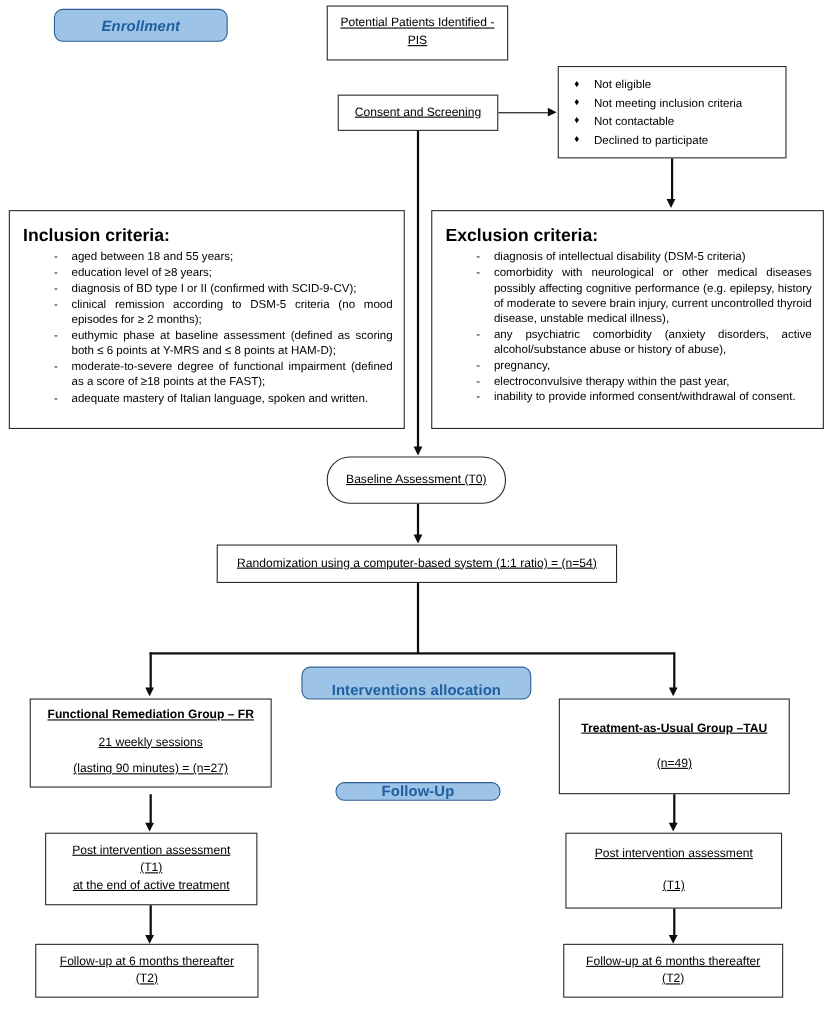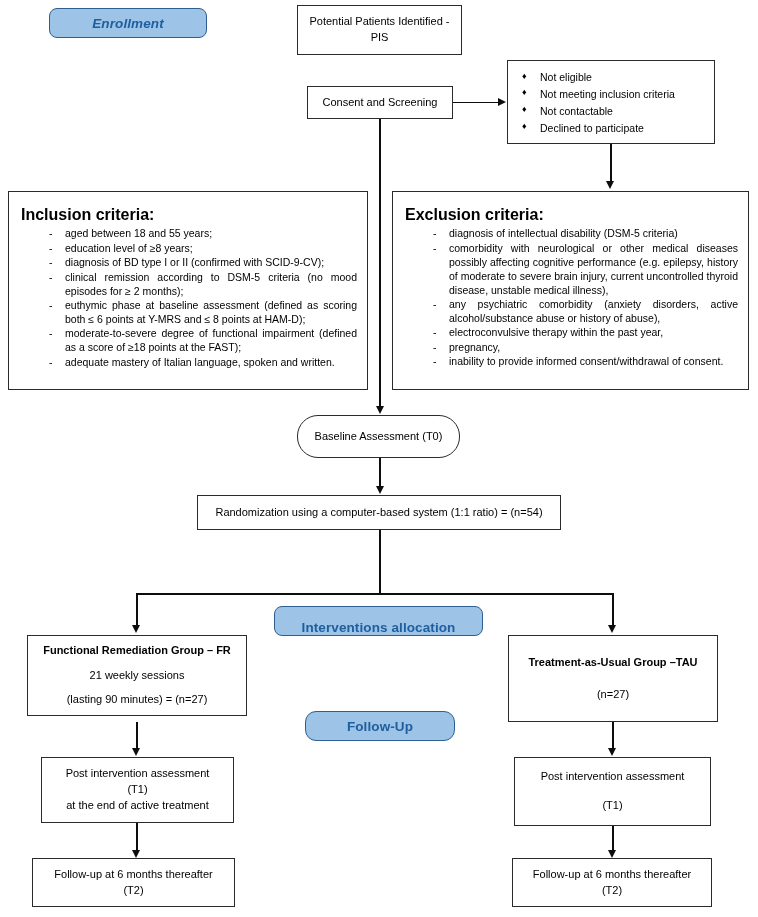--- a/index.html
+++ b/index.html
@@ -27,20 +27,21 @@
     background: #ffffff;
     color: #000000;
     font-size: 11px;
     line-height: 1.45;
   }
   .box.center {
     display: flex;
     flex-direction: column;
     align-items: center;
     justify-content: center;
+    text-decoration: underline;
   }
   .box .ln { display: block; white-space: nowrap; }
   .gap { height: 9px; }
 
   
   .badge {
     position: absolute;
     box-sizing: border-box;
     border: 1.2px solid #2f5f92;
     border-radius: 8px;
@@ -146,21 +147,21 @@
 <div id="canvas">
 
   <div class="badge" style="left:49px; top:8px; width:158px; height:30px;font-style:italic;">
     <span>Enrollment</span>
   </div>
 
   <div class="badge" style="left:274px; top:606px; width:209px; height:30px;align-items:flex-end;">
     <span>Interventions allocation</span>
   </div>
 
-  <div class="badge" style="left:305px; top:711px; width:150px; height:30px;border-radius:11px;">
+  <div class="badge" style="left:305px; top:711px; width:150px; height:17px;">
     <span>Follow-Up</span>
   </div>
 
   <div class="box center" style="left:297px; top:5px; width:165px; height:50px;">
     <span class="ln">Potential Patients Identified -</span>
     <span class="ln">PIS</span>
   </div>
 
   <div class="box center" style="left:307px; top:86px; width:146px; height:33px;">
     <span class="ln">Consent and Screening</span>
@@ -187,22 +188,22 @@
       <li><span>adequate mastery of Italian language, spoken and written.</span></li>
     </ul>
   </div>
 
   <div class="panel" style="left:392px; top:191px; width:357px; height:199px;">
     <h4><span>Exclusion criteria</span><span>:</span></h4>
     <ul>
       <li><span>diagnosis of intellectual disability (DSM-5 criteria)</span></li>
       <li><span>comorbidity with neurological or other medical diseases possibly affecting cognitive performance (e.g. epilepsy, history of moderate to severe brain injury, current uncontrolled thyroid disease, unstable medical illness),</span></li>
       <li><span>any psychiatric comorbidity (anxiety disorders, active alcohol/substance abuse or history of abuse),</span></li>
+      <li><span>pregnancy,</span></li>
       <li><span>electroconvulsive therapy within the past year,</span></li>
-      <li><span>pregnancy,</span></li>
       <li><span>inability to provide informed consent/withdrawal of consent.</span></li>
     </ul>
   </div>
 
   <div class="box center" style="left:297px; top:415px; width:163px; height:43px;border-radius:21px;">
     <span class="ln">Baseline Assessment (T0)</span>
   </div>
 
   <div class="box center" style="left:197px; top:495px; width:364px; height:35px;">
     <span class="ln">Randomization using a computer-based system (1:1 ratio) = (n=54)</span>
@@ -212,21 +213,21 @@
     <span class="ln" style="font-weight:bold;">Functional Remediation Group – FR</span>
     <div class="gap"></div>
     <span class="ln">21 weekly sessions</span>
     <div class="gap"></div>
     <span class="ln">(lasting 90 minutes) = (n=27)</span>
   </div>
 
   <div class="box center" style="left:508px; top:635px; width:210px; height:87px;">
     <span class="ln" style="font-weight:bold;">Treatment-as-Usual Group –TAU</span>
     <div class="gap" style="height:16px;"></div>
-    <span class="ln">(n=27)</span>
+    <span class="ln">(n=49)</span>
   </div>
 
   <div class="box center" style="left:41px; top:757px; width:193px; height:66px;">
     <span class="ln">Post intervention assessment</span>
     <span class="ln">(T1)</span>
     <span class="ln">at the end of active treatment</span>
   </div>
 
   <div class="box center" style="left:514px; top:757px; width:197px; height:69px;">
     <span class="ln">Post intervention assessment</span>

